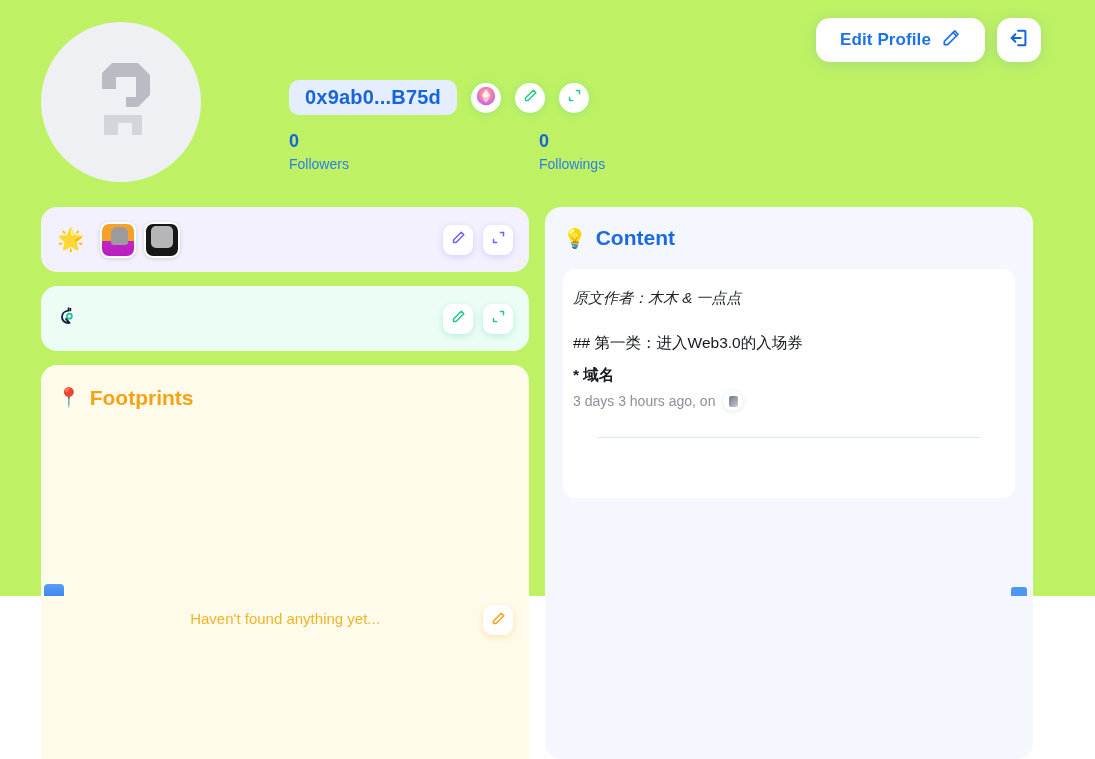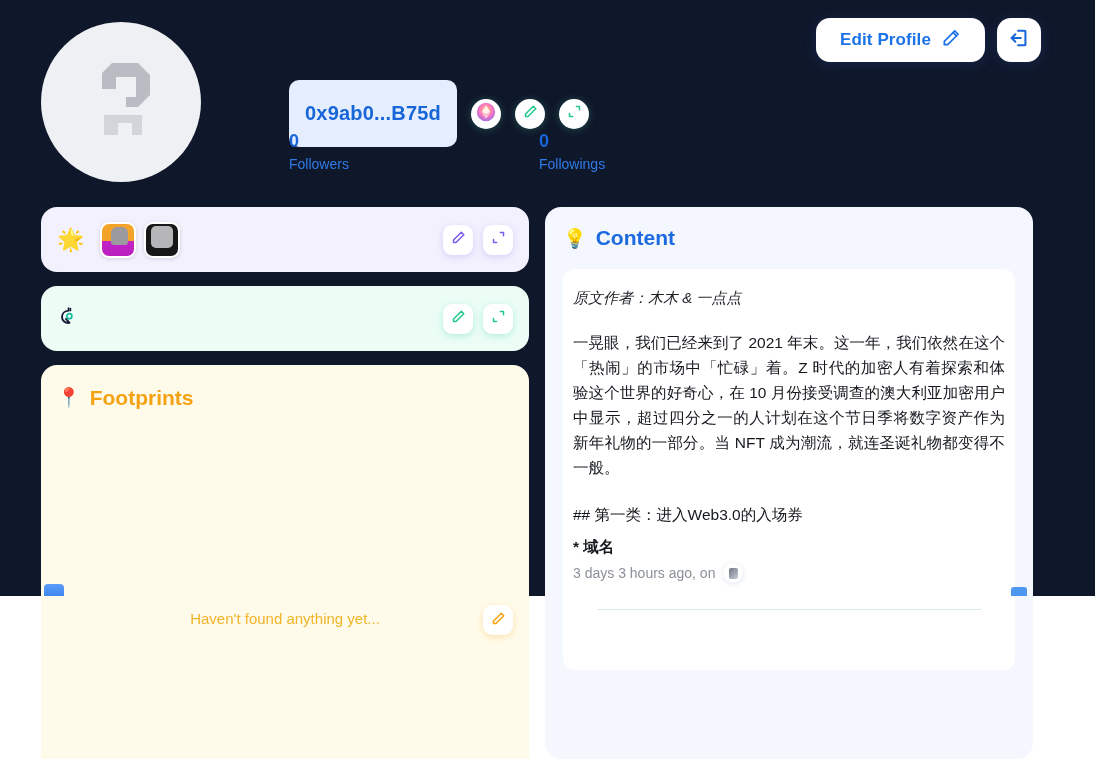--- a/index.html
+++ b/index.html
@@ -3,21 +3,21 @@
 <meta charset="utf-8">
 <style>
   * { box-sizing: border-box; margin: 0; padding: 0; }
   html, body {
     width: 1095px; height: 759px;
     overflow: hidden;
     background: #ffffff;
     font-family: "Liberation Sans", "DejaVu Sans", sans-serif;
     -webkit-font-smoothing: antialiased;
   }
-  .page { position: relative; width: 1095px; height: 596px; background:#0f172a; }
+  .page { position: relative; width: 1095px; height: 596px; background:#bef264; }
 
   
   .topbar {
     position: absolute; top: 18px; right: 54px;
     display: flex; align-items: center; gap: 12px;
   }
   .edit-profile-btn {
     display:flex; align-items:center; gap:10px;
     height: 44px; padding: 0 24px;
     background: #ffffff; border-radius: 14px;
@@ -41,21 +41,21 @@
     width: 160px; height: 160px; border-radius: 50%;
     background: #eef0f4;
     display:flex; align-items:center; justify-content:center;
   }
   .addr-row {
     position:absolute; left: 289px; top: 80px;
     display:flex; align-items:center; gap: 14px;
   }
   .addr-pill {
     background: #e4eeff; border-radius: 10px;
-    padding: 22px 16px;
+    padding: 6px 16px;
     color: #1765d8; font-size: 20px; font-weight: 700; letter-spacing: .2px;
     cursor:pointer;
     text-align:center;
   }
   .round-btn {
     width: 30px; height: 30px; border-radius: 50%;
     background: #ffffff;
     box-shadow: 0 1px 9px rgba(70,200,150,0.30);
     display:flex; align-items:center; justify-content:center;
     cursor:pointer;
@@ -332,21 +332,20 @@
 
   <div class="col-right">
     <div class="card card-content">
       <div class="content-head">
         <span class="bulb">💡</span>
         <span class="title">Content</span>
       </div>
 
       <div class="note">
         <div class="note-author">原文作者：木木 &amp; 一点点</div>
-        <div class="note-p">一晃眼，我们已经来到了 2021 年末。这一年，我们依然在这个「热闹」的市场中「忙碌」着。Z 时代的加密人有着探索和体验这个世界的好奇心，在 10 月份接受调查的澳大利亚加密用户中显示，超过四分之一的人计划在这个节日季将数字资产作为新年礼物的一部分。当 NFT 成为潮流，就连圣诞礼物都变得不一般。</div>
         <div class="note-h">## 第一类：进入Web3.0的入场券</div>
         <div class="note-li">* 域名</div>
         <div class="note-meta">
           <span>3 days 3 hours ago, on</span>
           <span class="meta-chip">
               <i></i>
             </span>
         </div>
         <div class="divider"></div>
         <div class="content-tail"></div>

